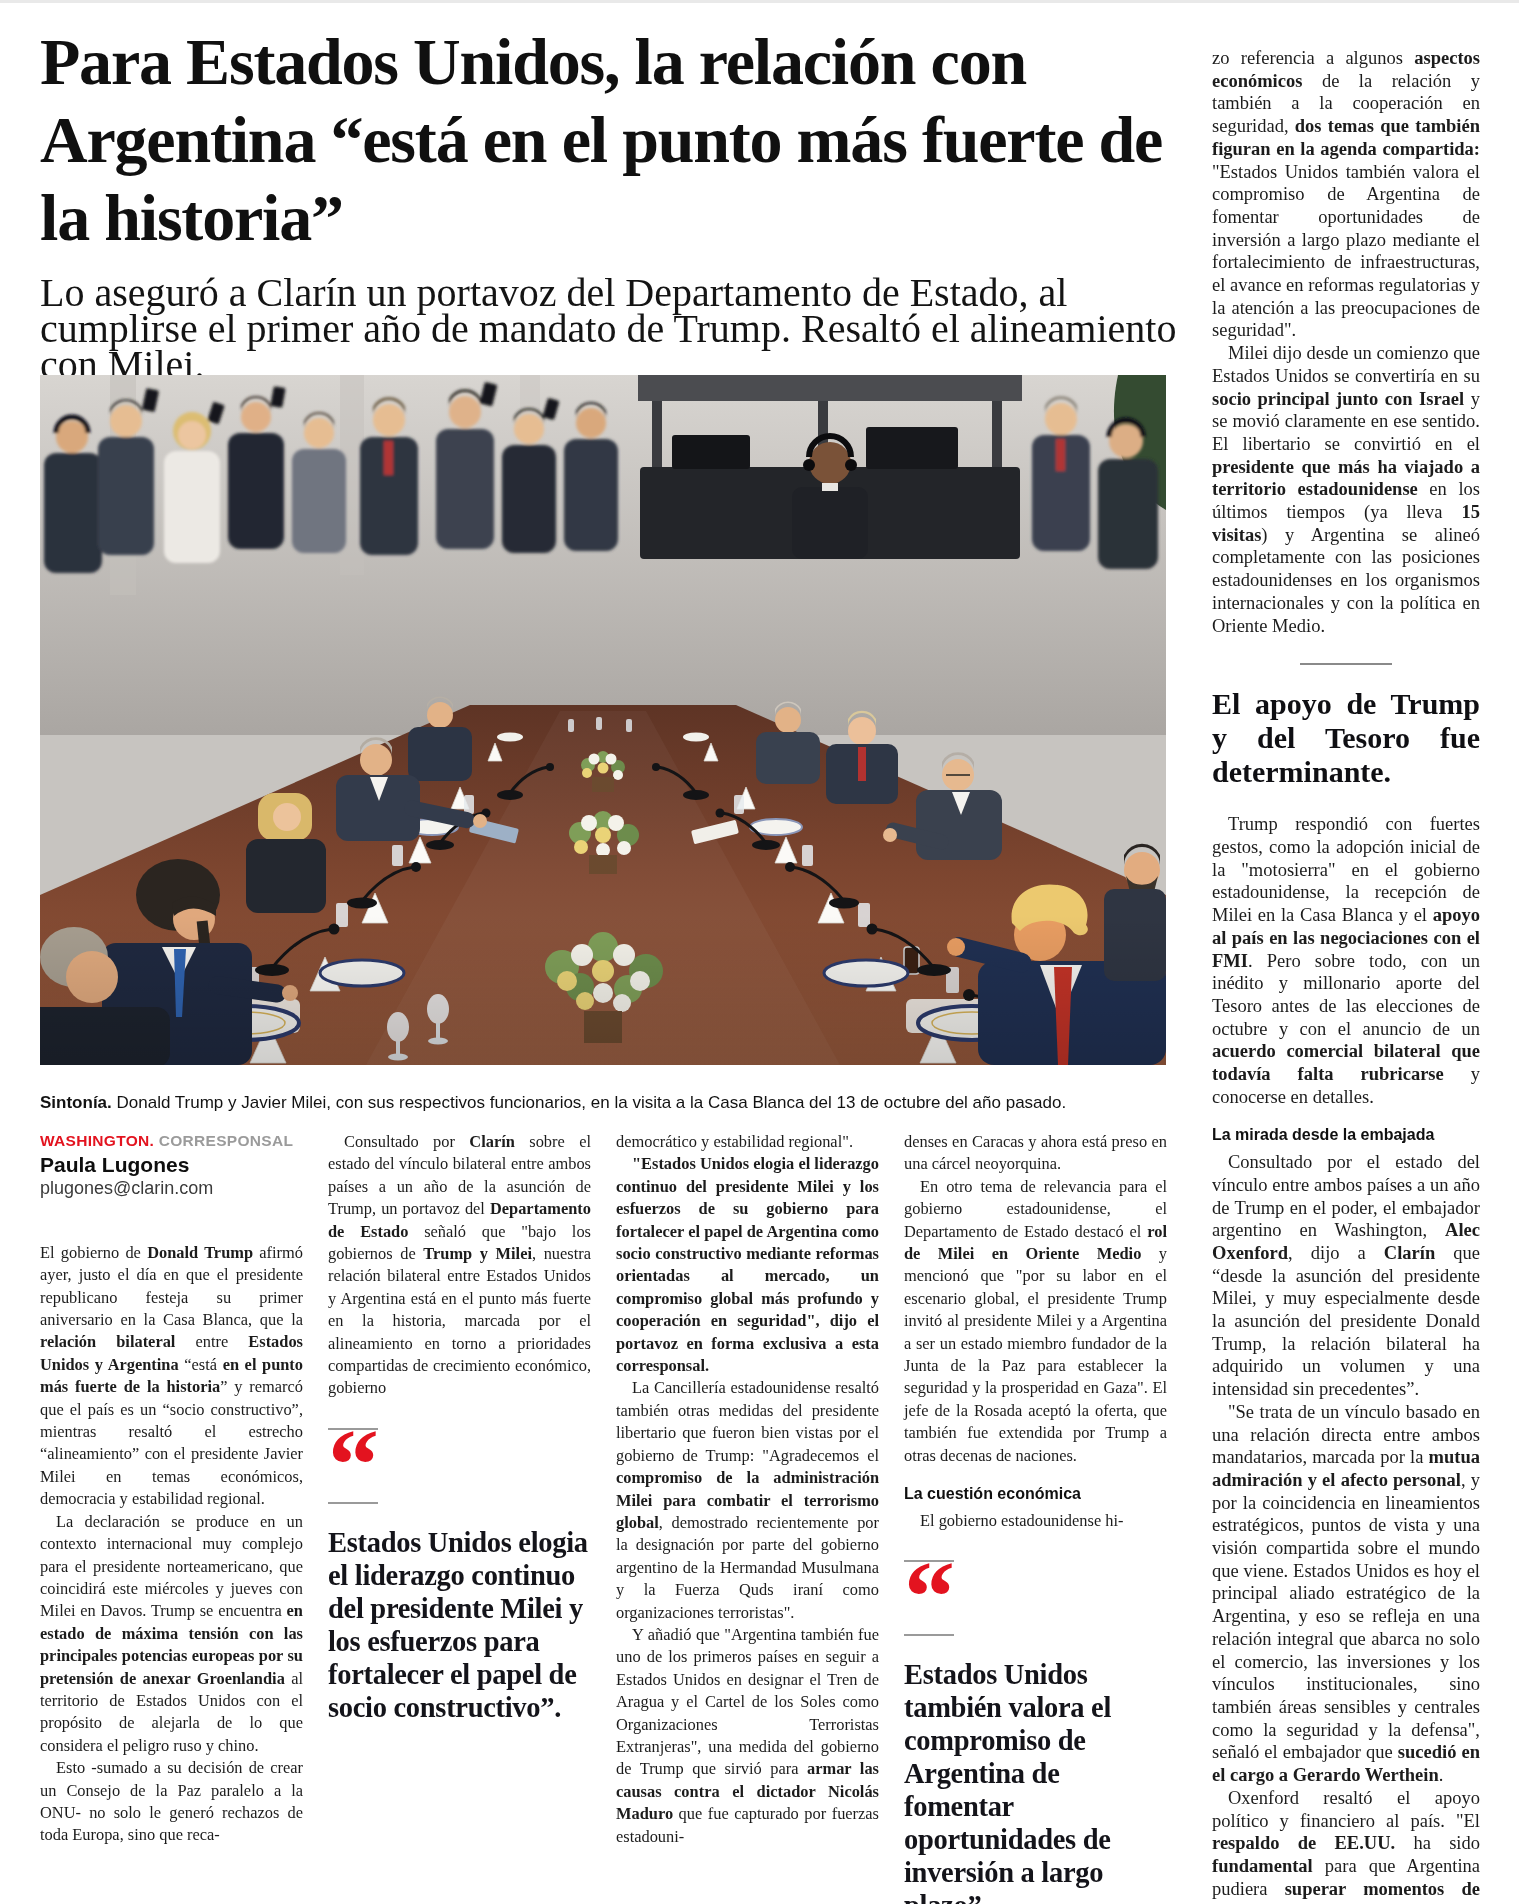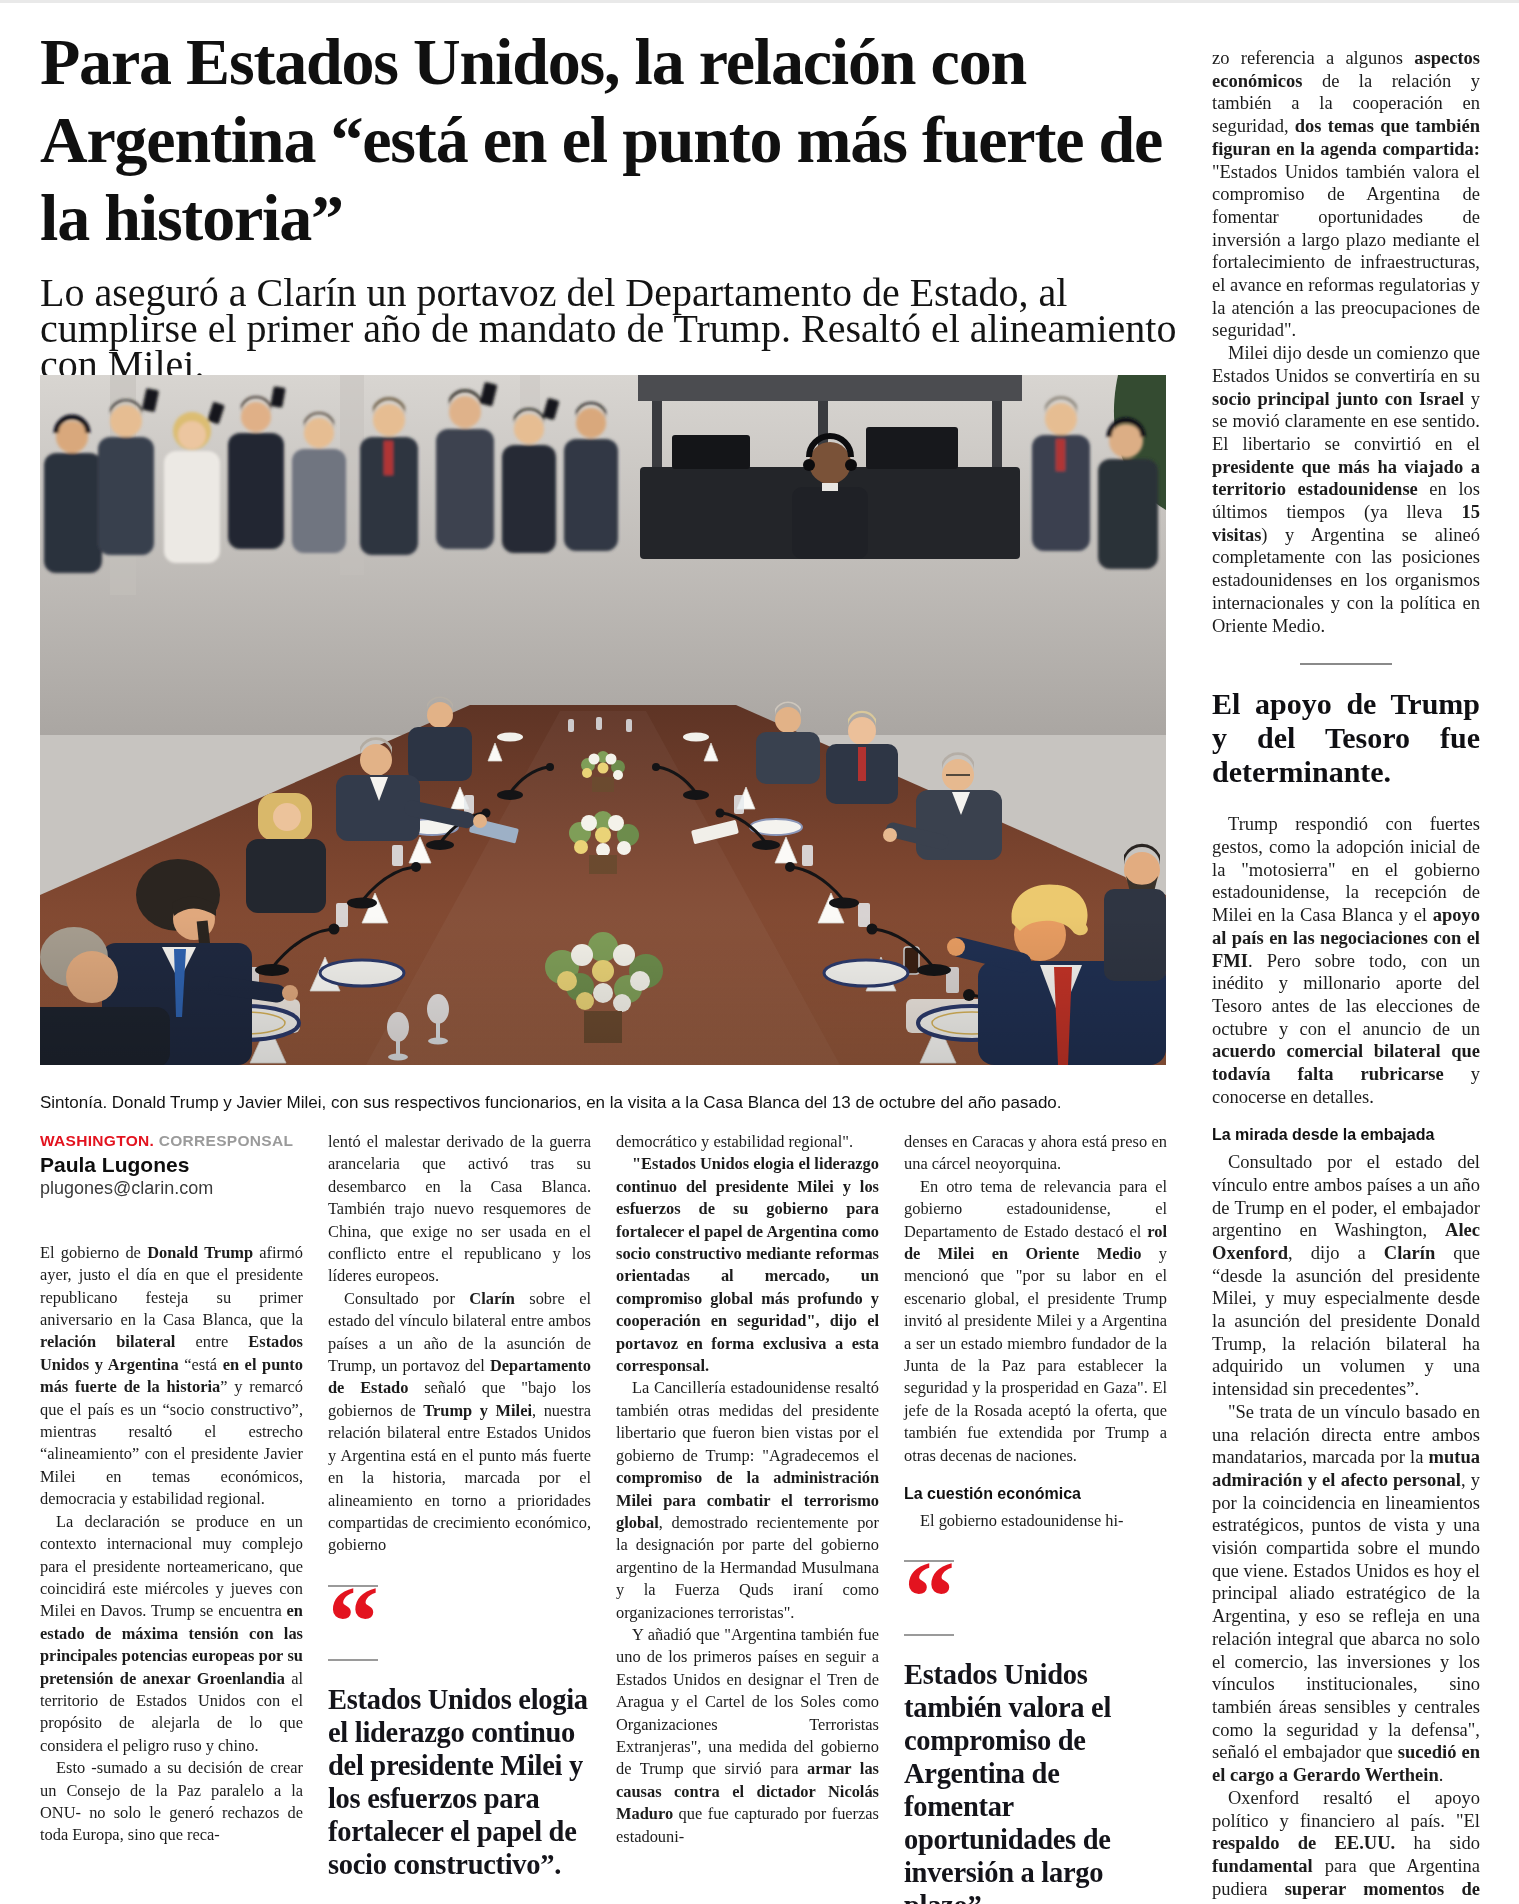--- a/index.html
+++ b/index.html
@@ -8,21 +8,21 @@
   
   .headline{position:absolute;left:40px;top:20px;width:1150px;margin:0;
             font-size:66px;line-height:78px;font-weight:bold;letter-spacing:-1.2px;color:#101010;}
   .deck{position:absolute;left:40px;top:272px;width:1150px;margin:0;
         font-size:40px;line-height:36px;font-weight:400;color:#141414;}
   
   .photo{position:absolute;left:40px;top:372px;width:1126px;height:690px;background:#c7c4c0;overflow:hidden;}
   .photo svg{display:block;}
   .caption{position:absolute;left:40px;top:1072px;width:1126px;
            font-family:"Liberation Sans",sans-serif;font-size:17px;line-height:22px;color:#121212;}
-  .caption .cap-lead{font-weight:400;}
+  .caption .cap-lead{font-weight:700;}
   
   .col{position:absolute;top:1128px;width:263px;font-size:16.4px;line-height:22.4px;
        text-align:justify;color:#1c1c1c;}
   .c1{left:40px;}.c2{left:328px;}.c3{left:616px;}.c4{left:904px;}
   .col5{position:absolute;left:1212px;top:44px;width:268px;font-size:18.5px;line-height:22.7px;
         text-align:justify;color:#1c1c1c;}
   .para{margin:0;}
   .para.ind{text-indent:16px;}
   .para b{font-weight:700;}
   
@@ -393,21 +393,20 @@
       </div>
       <p class="author">Paula Lugones</p>
       <p class="email">plugones@clarin.com</p>
     </div>
     <p class="para"><span>El gobierno de </span><b>Donald Trump</b><span> afirmó ayer, justo el día en que el presidente republicano festeja su primer aniversario en la Casa Blanca, que la </span><b>relación bilateral</b><span> entre </span><b>Estados Unidos y Argentina</b><span> “está </span><b>en el punto más fuerte de la historia</b><span>” y remarcó que el país es un “socio constructivo”, mientras resaltó el estrecho “alineamiento” con el presidente Javier Milei en temas económicos, democracia y estabilidad regional.</span></p>
     <p class="para ind"><span>La declaración se produce en un contexto internacional muy complejo para el presidente norteamericano, que coincidirá este miércoles y jueves con Milei en Davos. Trump se encuentra </span><b>en estado de máxima tensión con las principales potencias europeas por su pretensión de anexar Groenlandia</b><span> al territorio de Estados Unidos con el propósito de alejarla de lo que considera el peligro ruso y chino.</span></p>
     <p class="para ind"><span>Esto -sumado a su decisión de crear un Consejo de la Paz paralelo a la ONU- no solo le generó rechazos de toda Europa, sino que reca-</span></p>
   </div>
 
   <div class="col c2">
-    <p class="para"><span>lentó el malestar derivado de la guerra arancelaria que activó tras su desembarco en la Casa Blanca. También trajo nuevo resquemores de China, que exige no ser usada en el conflicto entre el republicano y los líderes europeos.</span></p>
     <p class="para ind"><span>Consultado por </span><b>Clarín</b><span> sobre el estado del vínculo bilateral entre ambos países a un año de la asunción de Trump, un portavoz del </span><b>Departamento de Estado</b><span> señaló que "bajo los gobiernos de </span><b>Trump y Milei</b><span>, nuestra relación bilateral entre Estados Unidos y Argentina está en el punto más fuerte en la historia, marcada por el alineamiento en torno a prioridades compartidas de crecimiento económico, gobierno</span></p>
     <div class="pullquote">
       <div class="pq-rule"></div>
       <div class="pq-mark">“</div>
       <div class="pq-rule"></div>
       <p class="pq-text">Estados Unidos elogia el liderazgo continuo del presidente Milei y los esfuerzos para fortalecer el papel de socio constructivo”.</p>
     </div>
   </div>
 
   <div class="col c3">

